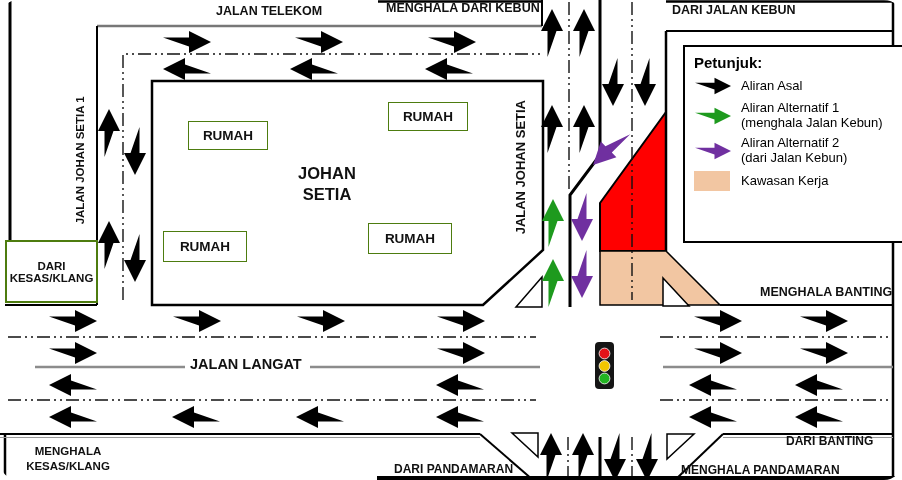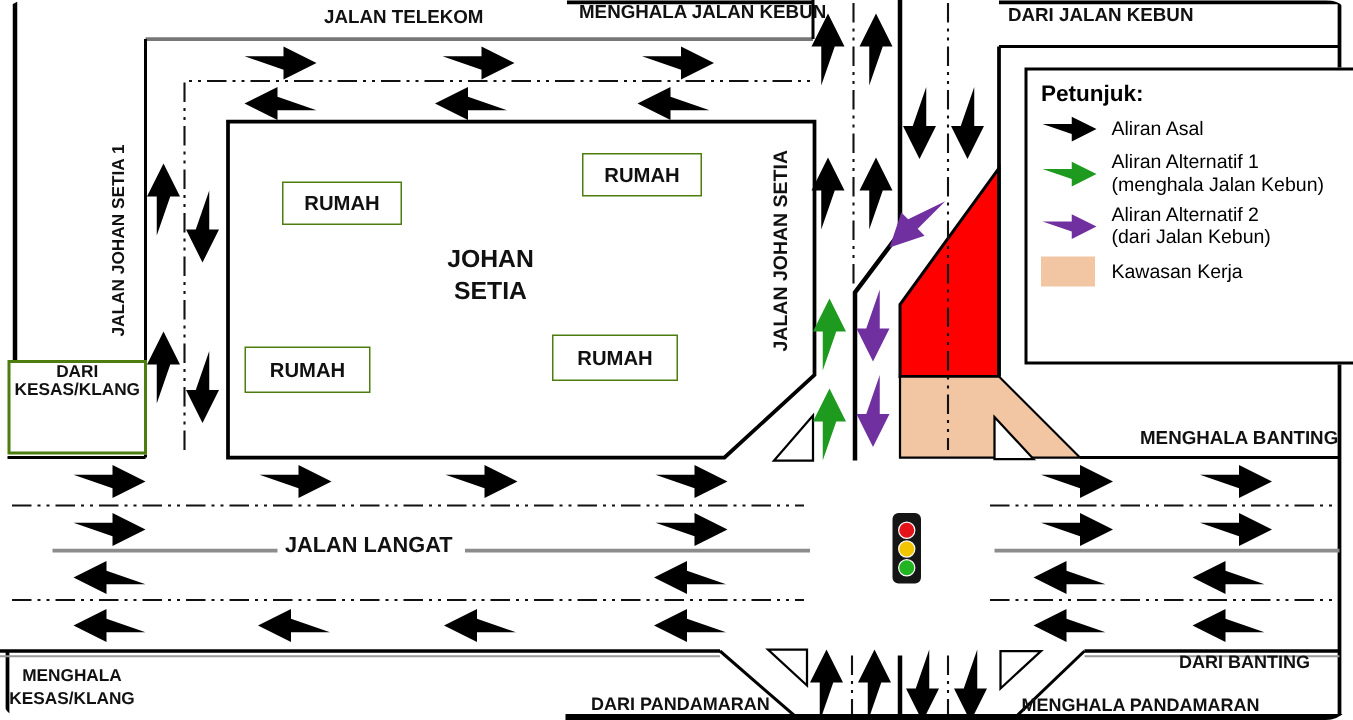--- a/index.html
+++ b/index.html
@@ -3,21 +3,21 @@
 <meta charset="utf-8">
 <style>
   html,body{margin:0;padding:0;background:#fff;}
   #stage{position:relative;width:902px;height:480px;background:#fff;overflow:hidden;
          font-family:"Liberation Sans",sans-serif;border-radius:18px;}
   #roadmap{position:absolute;left:0;top:0;}
   .lbl{position:absolute;font-weight:bold;color:#111;white-space:nowrap;line-height:1.1;}
   .vert{text-align:center;transform:rotate(-90deg);}
   .box{position:absolute;border:2px solid #4d7c0f;background:#fff;display:flex;
        align-items:center;justify-content:center;font-weight:bold;color:#111;}
-  .center2{display:flex;flex-direction:column;align-items:center;justify-content:flex-start;
+  .center2{display:flex;flex-direction:column;align-items:center;justify-content:center;
            text-align:center;}
   
   #legend{position:absolute;left:683px;top:45px;width:241px;height:198px;border:2.5px solid #000;
           background:#fff;box-sizing:border-box;padding:7px 9px 6px 9px;}
   #legend .ltitle{font-weight:bold;font-size:15px;color:#000;}
   .litem{display:flex;align-items:center;gap:9px;margin-top:6px;}
   .licon{width:38px;flex:0 0 38px;display:flex;align-items:center;}
   .ltext{font-size:13px;color:#000;line-height:1.12;}
   .swatch{width:36px;height:20px;}
   .swatch.peach{background:var(--c-peach);}
@@ -149,42 +149,42 @@
       <rect x="595" y="342" width="19" height="47" rx="4" fill="#151515"></rect>
       <circle cx="604.5" cy="353.5" r="5.4" style="fill:var(--c-light_red)" stroke="#fff" stroke-width="0.8"></circle>
       <circle cx="604.5" cy="366" r="5.4" style="fill:var(--c-light_yellow)" stroke="#fff" stroke-width="0.8"></circle>
       <circle cx="604.5" cy="378.5" r="5.4" style="fill:var(--c-light_green)" stroke="#fff" stroke-width="0.8"></circle>
     </g>
 
     <rect x="377" y="476" width="525" height="4" fill="#000"></rect>
   </svg>
 
   <div class="lbl" style="left:216px;top:5px;font-size:12.5px;">JALAN TELEKOM</div>
-  <div class="lbl" style="left:386px;top:2px;font-size:12.5px;">MENGHALA JALAN KEBUN</div>
+  <div class="lbl" style="left:386px;top:2px;font-size:12.5px;">MENGHALA DARI KEBUN</div>
   <div class="lbl" style="left:672px;top:4px;font-size:12.5px;">DARI JALAN KEBUN</div>
 
   <div class="lbl vert" style="left:0px;top:154px;width:160px;font-size:11.5px;">JALAN JOHAN SETIA 1</div>
   <div class="lbl vert" style="left:436px;top:160px;width:170px;font-size:13px;">JALAN JOHAN SETIA</div>
 
   <div class="box" style="left:188px;top:121px;width:78px;height:27px;font-size:13.5px;border-width:1.5px;">RUMAH</div>
   <div class="box" style="left:388px;top:102px;width:78px;height:27px;font-size:13.5px;border-width:1.5px;">RUMAH</div>
   <div class="box" style="left:163px;top:231px;width:82px;height:29px;font-size:13.5px;border-width:1.5px;">RUMAH</div>
   <div class="box" style="left:368px;top:223px;width:82px;height:29px;font-size:13.5px;border-width:1.5px;">RUMAH</div>
 
   <div class="lbl center2" style="left:267px;top:163px;width:120px;font-size:16.5px;line-height:1.25;">
     <span>JOHAN</span>
     <span>SETIA</span>
   </div>
 
   <div class="box center2" style="left:5px;top:240px;width:93px;height:63px;font-size:11.5px;box-sizing:border-box;">
     <span>DARI</span>
     <span>KESAS/KLANG</span>
   </div>
 
-  <div class="lbl center2" style="left:0px;top:444px;width:96px;font-size:11.5px;line-height:1.3;">
+  <div class="lbl center2" style="left:0px;top:444px;width:96px;font-size:11.5px;line-height:1.3;padding-left:20px;">
     <span>MENGHALA</span>
     <span>KESAS/KLANG</span>
   </div>
 
   <div class="lbl" style="left:190px;top:357px;font-size:14.5px;">JALAN LANGAT</div>
   <div class="lbl" style="left:760px;top:286px;font-size:12.5px;">MENGHALA BANTING</div>
   <div class="lbl" style="left:786px;top:435px;font-size:12px;">DARI BANTING</div>
   <div class="lbl" style="left:394px;top:463px;font-size:12px;">DARI PANDAMARAN</div>
   <div class="lbl" style="left:681px;top:464px;font-size:12px;">MENGHALA PANDAMARAN</div>
 

